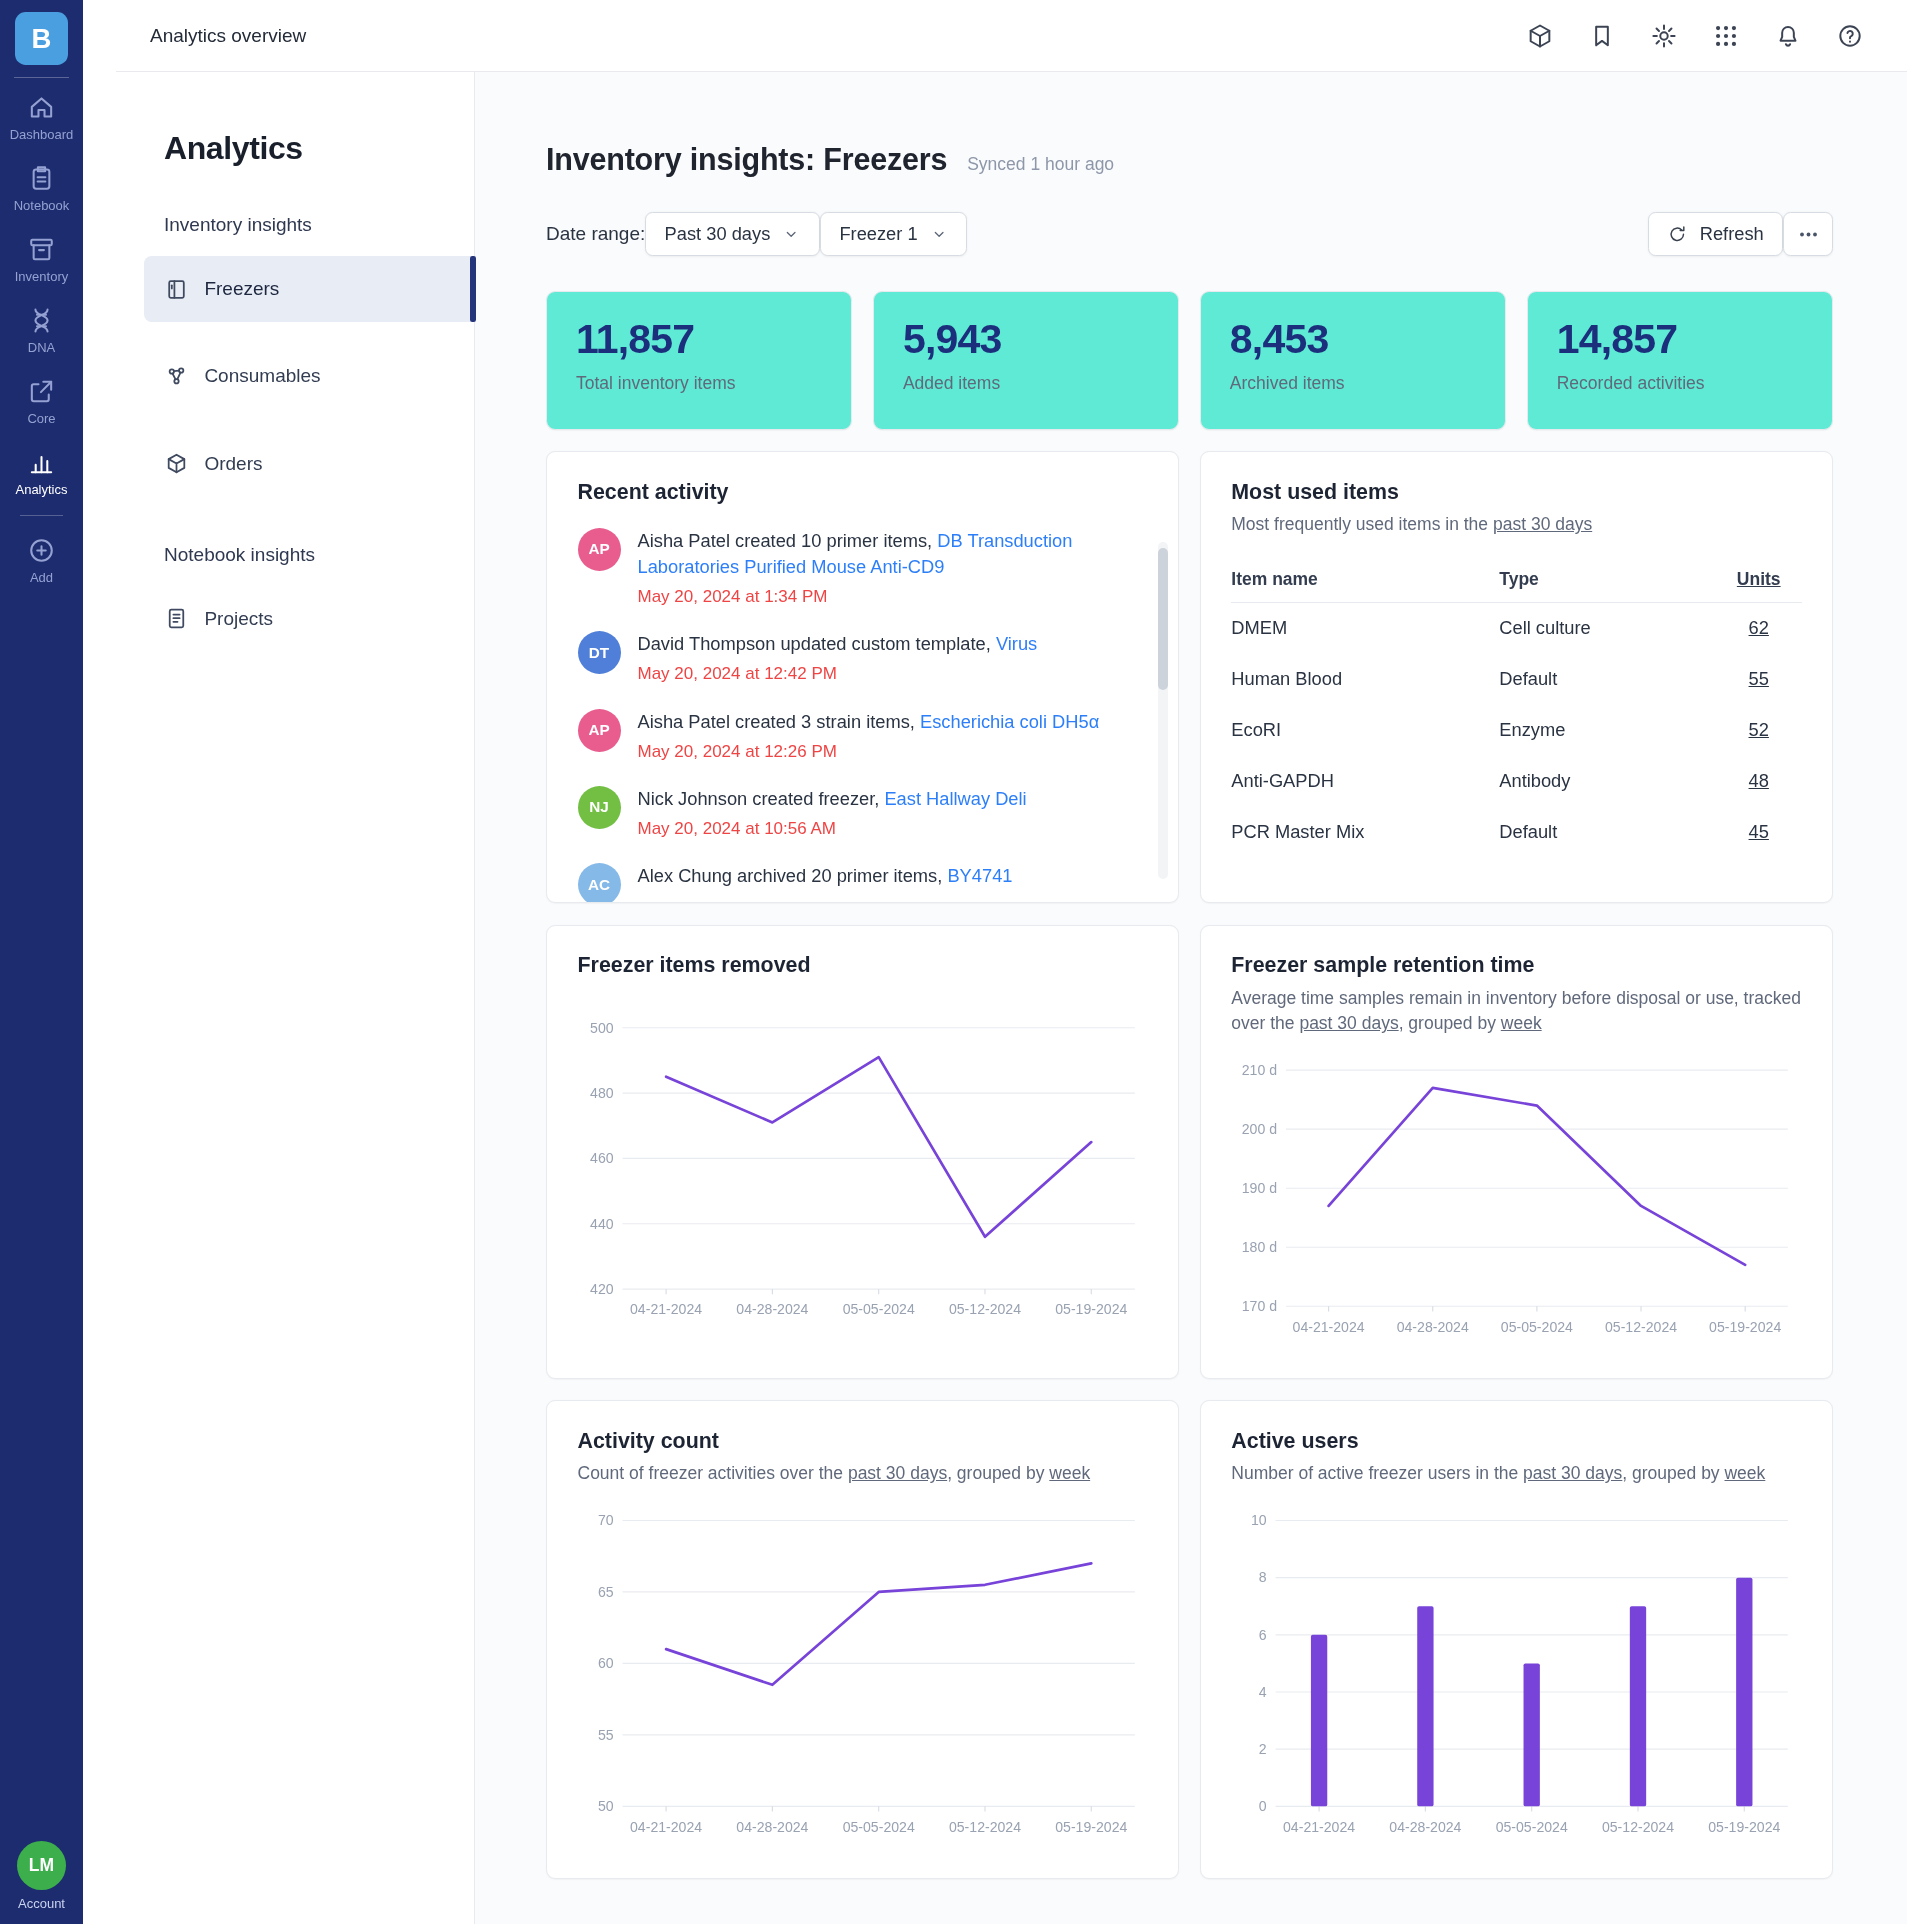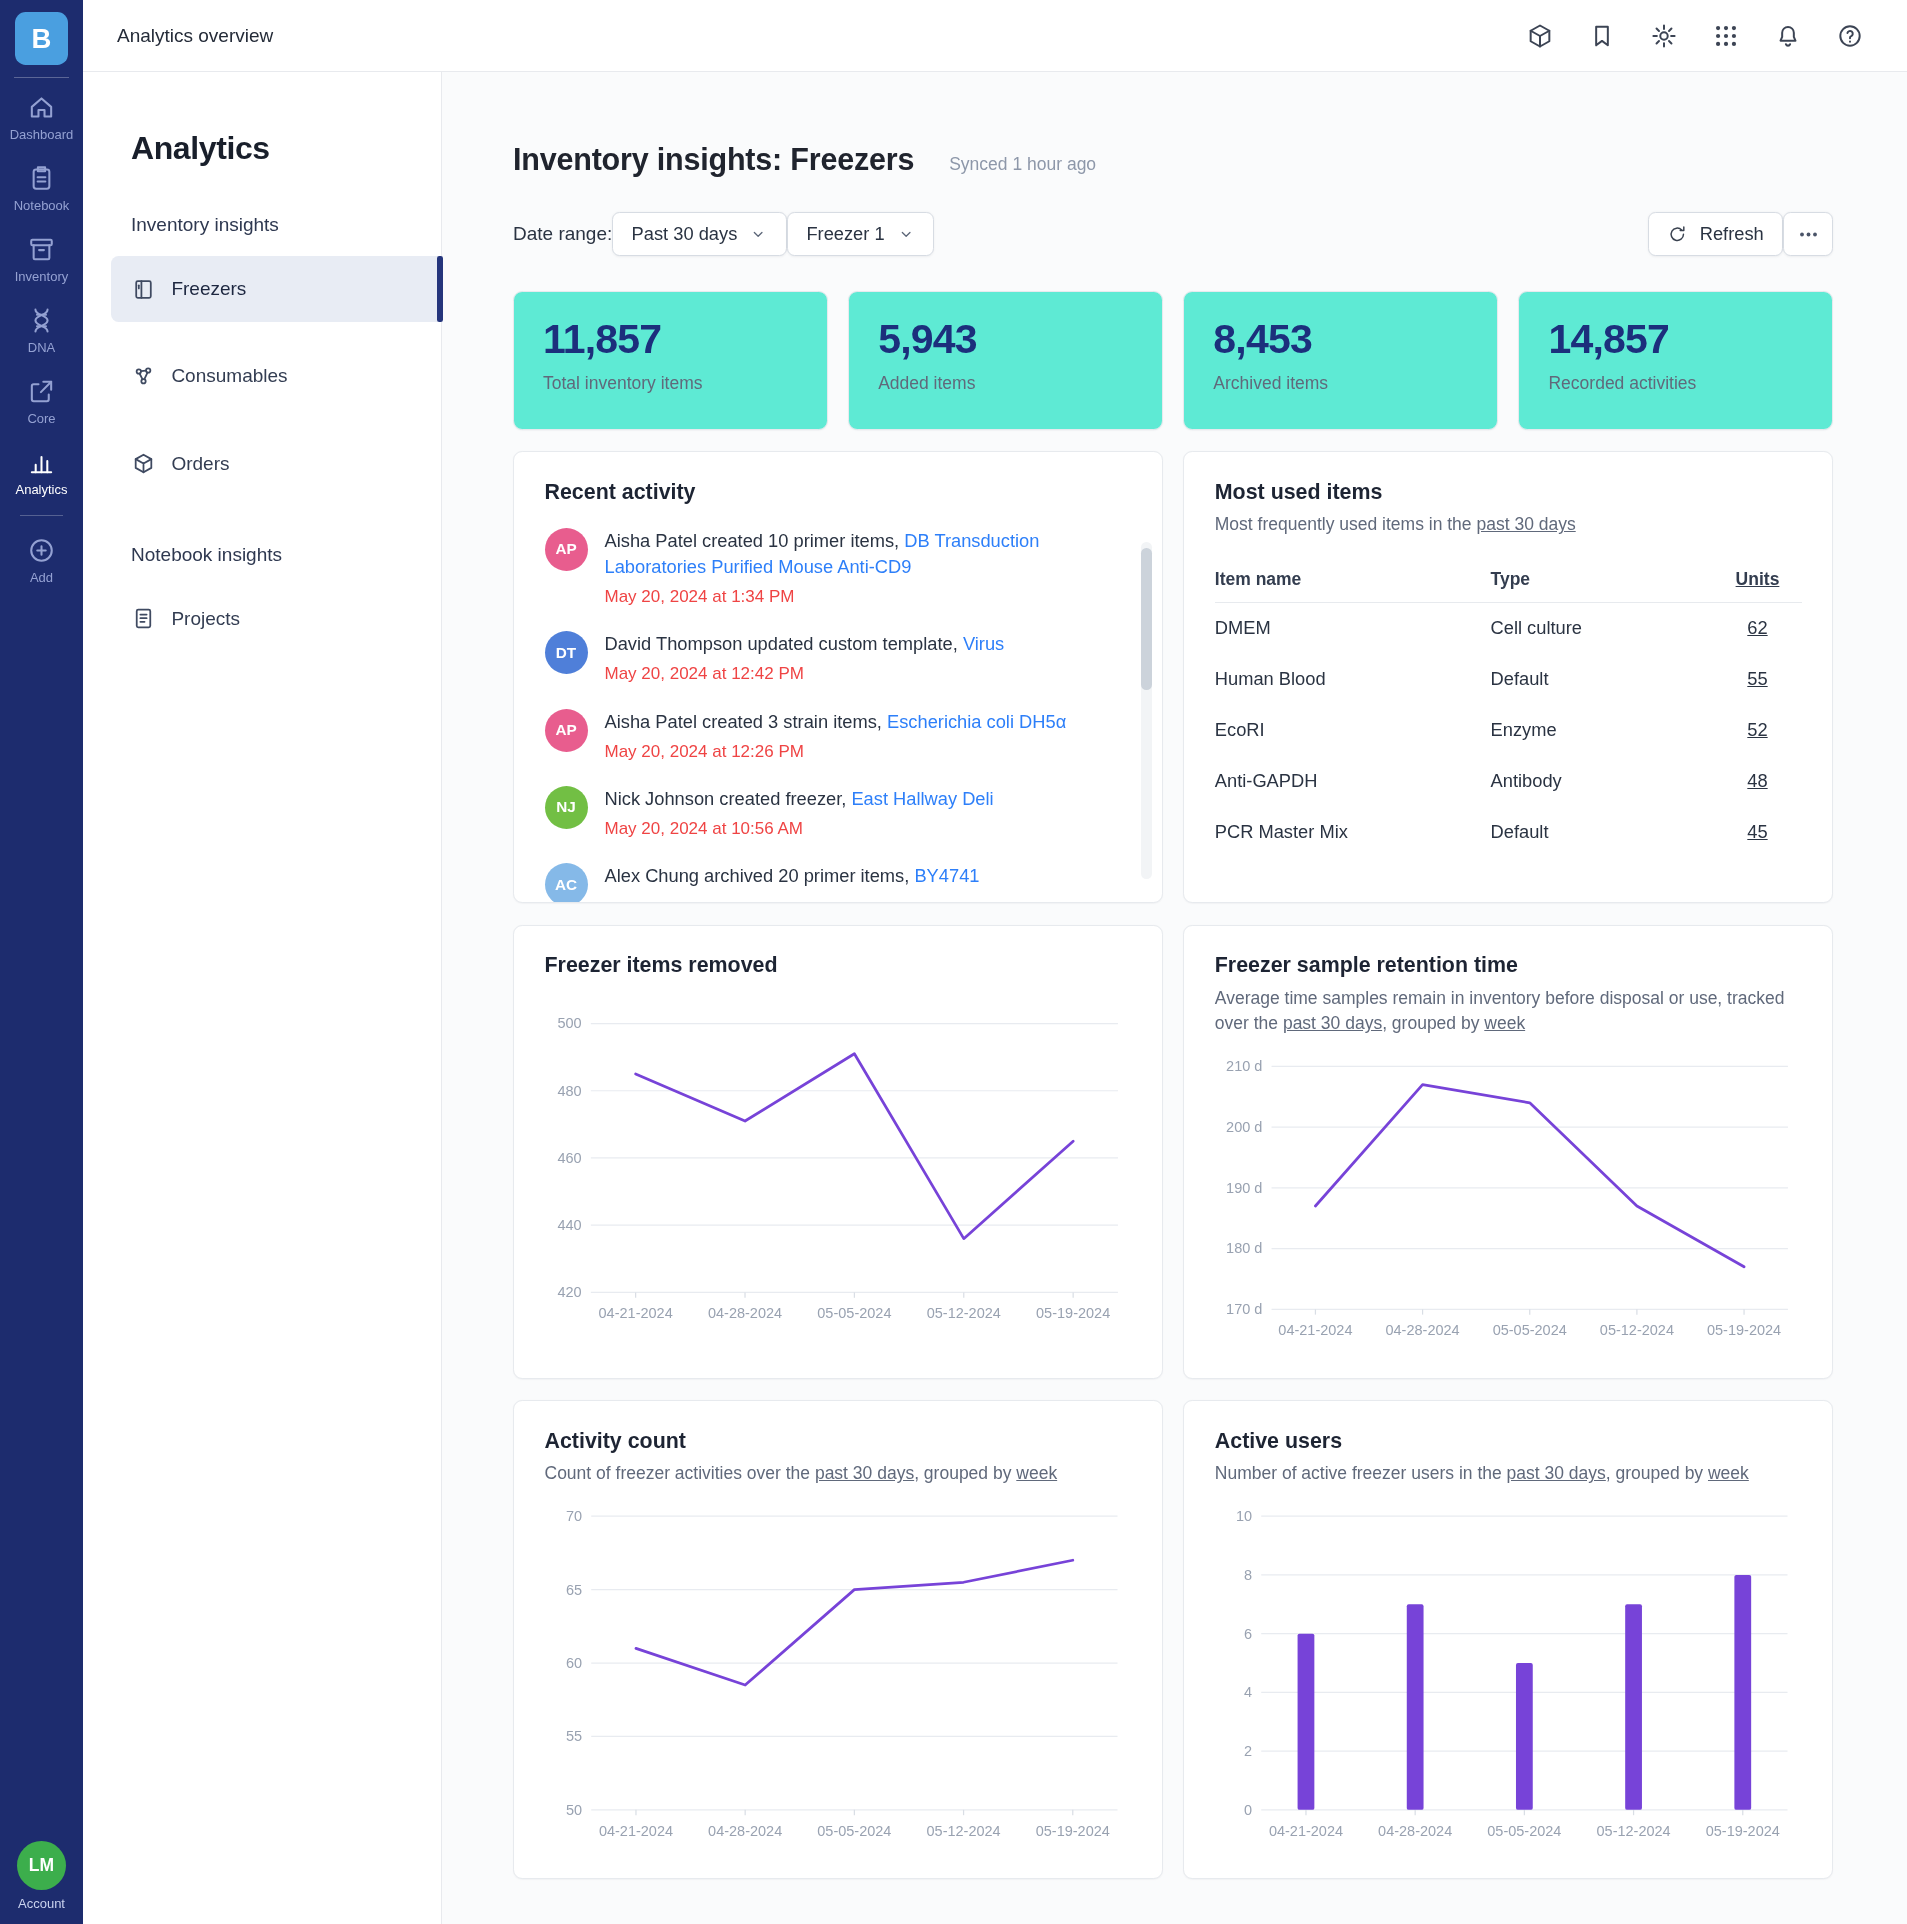--- a/index.html
+++ b/index.html
@@ -15,41 +15,41 @@
   .rail-sep{width:43px;height:1.5px;background:rgba(255,255,255,.25);margin:7.6px 0;}
   .rail-item{display:flex;flex-direction:column;align-items:center;gap:6.1px;padding:12.2px 0 10.7px;width:100%;color:#94a1d2;cursor:pointer;}
   .rail-item.active{color:#ffffff;}
   .rail-item svg{width:29px;height:29px;}
   .rail-label{font-size:13px;line-height:1;}
   .rail-account{position:absolute;bottom:15.3px;left:0;right:0;display:flex;flex-direction:column;align-items:center;gap:6.9px;cursor:pointer;}
   .rail-avatar{width:49px;height:49px;border-radius:50%;background:#3cae4c;color:#fff;display:flex;align-items:center;justify-content:center;font-size:17.5px;font-weight:700;}
   .rail-account .rail-label{color:#c9d2ee;}
 
   
-  .right{flex:1;display:flex;flex-direction:column;min-width:0;}
+  .right{flex:1;display:flex;flex-direction:column;min-width:0;padding-left:33px;}
   .topbar{height:72px;background:#fff;border-bottom:1.5px solid #e8eaee;display:flex;align-items:center;padding:0 43px 0 34px;flex-shrink:0;}
   .topbar-title{font-size:19px;color:#242b38;}
   .topbar-icons{margin-left:auto;display:flex;align-items:center;gap:34px;}
   .tb-btn{color:#3c4454;display:flex;padding:0;}
   .tb-ic{width:28px;height:28px;}
 
   .content-row{flex:1;display:flex;min-height:0;}
 
   
   .side2{width:359px;background:#fff;border-right:1.5px solid #e8eaee;padding-top:58px;flex-shrink:0;position:relative;}
   .side2 h1{font-size:32px;font-weight:600;color:#191f2b;margin-left:48px;letter-spacing:-0.4px;}
   .side-section{margin:47px 0 20px 48px;font-size:19px;color:#2e3850;font-weight:500;}
   .side-item{height:66px;display:flex;align-items:center;gap:15.3px;padding-left:20.6px;margin:0 0 21.4px 27.5px;font-size:19px;color:#333d52;border-radius:7.6px 0 0 7.6px;cursor:pointer;position:relative;}
   .side-item svg{width:25px;height:25px;color:#3f4a61;flex-shrink:0;}
   .side-item.active{background:#e8ecf4;color:#1d2740;}
   .side-item.active::after{content:"";position:absolute;right:-1.5px;top:0;bottom:0;width:5.3px;background:#25357c;border-radius:2.3px;}
 
   
   .main{flex:1;background:#fafbfc;padding:70px 74px 41px 71px;overflow:hidden;min-width:0;}
-  .page-head{display:flex;align-items:baseline;gap:35px;margin-bottom:35px;}
+  .page-head{display:flex;align-items:baseline;gap:20px;margin-bottom:35px;}
   .page-head h2{font-size:30.5px;font-weight:600;color:#20242e;letter-spacing:-0.2px;}
   .synced{font-size:17.5px;color:#8d97a9;}
 
   .controls{display:flex;align-items:center;margin-bottom:35px;}
   .ctl-label{font-size:19px;color:#2a3342;}
   .dd,.btn{height:44px;background:#fff;border:1.5px solid #d7dce3;border-radius:7.6px;display:flex;align-items:center;gap:12.2px;padding:0 18.3px;font-size:18.3px;color:#2a3342;box-shadow:0 0.8px 2.3px rgba(16,24,40,.06);}
   .chev{width:18.3px;height:18.3px;color:#5c6678;}
   .ref-ic{width:20.6px;height:20.6px;color:#39414f;}
   .more{width:50px;justify-content:center;padding:0;}
   .more-ic{width:23px;height:23px;color:#4a5468;}

